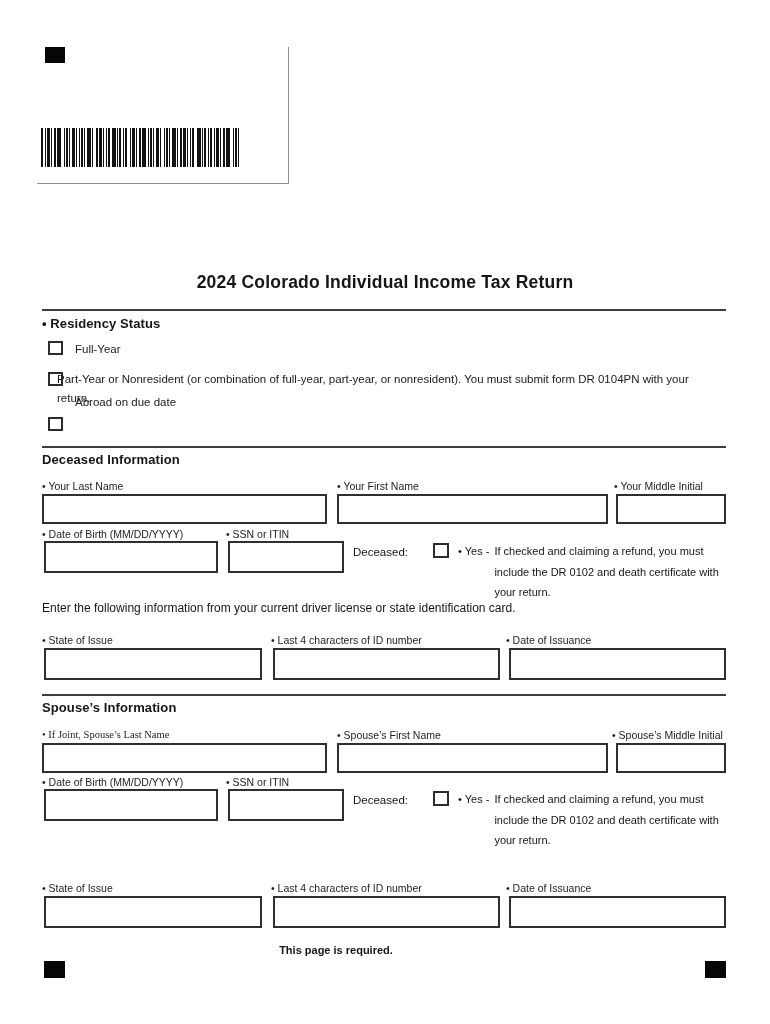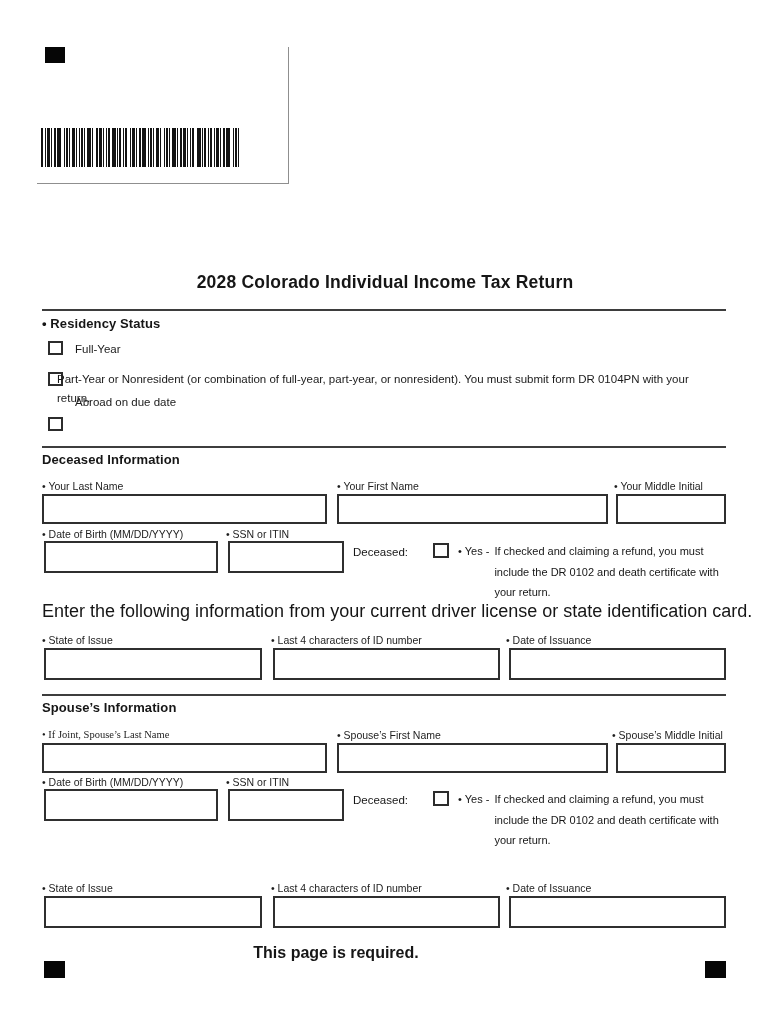--- a/index.html
+++ b/index.html
@@ -8,32 +8,32 @@
   .page { position:relative; width:770px; height:1024px; background:#ffffff; overflow:hidden; margin:0 auto; }
   .abs { position:absolute; }
   .sq { position:absolute; background:#060606; }
   .rule { position:absolute; height:2px; background:#3d3d3d; }
   .h1 { position:absolute; left:0; width:770px; text-align:center; font-size:17.5px; font-weight:bold; letter-spacing:.2px; }
   .h2 { position:absolute; font-size:13px; font-weight:bold; letter-spacing:.1px; }
   .lbl { position:absolute; font-size:10.5px; white-space:nowrap; color:#1d1d1d; }
   .box { position:absolute; border:2px solid #2f2f2f; background:#fff; font-size:13px; padding:2px 5px; outline:none; border-radius:0; font-family:"Liberation Sans",sans-serif; }
   .cb  { position:absolute; width:15px; height:14px; border:2px solid #2c2c2c; background:#fff; cursor:pointer; }
   .optlbl { position:absolute; font-size:11.5px; line-height:19px; color:#1a1a1a; }
-  .instr { position:absolute; font-size:18px; color:#161616; }
+  .instr { position:absolute; font-size:12px; color:#161616; }
   .window { position:absolute; border-right:1.5px solid #8f8f8f; border-bottom:1.5px solid #8f8f8f; }
   .infoline { font-size:9px; line-height:11.5px; white-space:nowrap; }
   .bold { font-weight:bold; }
   .ital { font-style:italic; }
   .formid { font-size:14px; font-weight:bold; margin-top:1px; }
   .barcode { position:absolute; display:flex; align-items:stretch; overflow:hidden; }
   .bcnum { position:absolute; font-family:"DejaVu Sans Mono", monospace; font-size:16px; letter-spacing:6px; text-align:center; white-space:nowrap; color:#1a1a1a; }
   .dnote { position:absolute; display:flex; align-items:flex-start; }
   .dnote .pfx { font-size:11px; line-height:20.5px; white-space:nowrap; margin-right:5px; }
   .dnote .txt { font-size:11px; line-height:20.5px; width:233px; }
-  .footer { position:absolute; left:0; width:672px; text-align:center; font-size:16px; font-weight:bold; }
+  .footer { position:absolute; left:0; width:672px; text-align:center; font-size:11px; font-weight:bold; }
 </style>
 </head>
 <body>
 
 <div class="page">
 
   <div class="sq" style="left:45px; top:47px; width:20px; height:16px;"></div>
 
   <div class="window" style="left:37px; top:47px; width:252px; height:137px;"></div>
 
@@ -93,21 +93,21 @@
       <span style="display:block;height:100%;background:#121212;width:3px;margin-right:1px;flex:none"></span>
       <span style="display:block;height:100%;background:#121212;width:1px;margin-right:2px;flex:none"></span>
       <span style="display:block;height:100%;background:#121212;width:2px;margin-right:1px;flex:none"></span>
       <span style="display:block;height:100%;background:#121212;width:4px;margin-right:3px;flex:none"></span>
       <span style="display:block;height:100%;background:#121212;width:1px;margin-right:1px;flex:none"></span>
       <span style="display:block;height:100%;background:#121212;width:2px;margin-right:1px;flex:none"></span>
       <span style="display:block;height:100%;background:#121212;width:1px;margin-right:2px;flex:none"></span>
     </div>
 
 
-  <div class="h1" style="top:272px;">2028 Colorado Individual Income Tax Return</div>
+  <div class="h1" style="top:272px;">2024 Colorado Individual Income Tax Return</div>
 
   <div class="rule" style="left:42px; top:309px; width:684px;"></div>
 
   <div class="h2" style="left:42px; top:316px;">• Residency Status</div>
 
   <span class="cb" style="left:48px; top:341px;"></span>
   <div class="optlbl" style="left:75px; top:340px;">Full-Year</div>
 
   <span class="cb" style="left:48px; top:372px;"></span>
   <div class="optlbl" style="left:57px; top:370px; width:648px;">Part-Year or Nonresident (or combination of full-year, part-year, or nonresident). You must submit form DR 0104PN with your return.</div>

